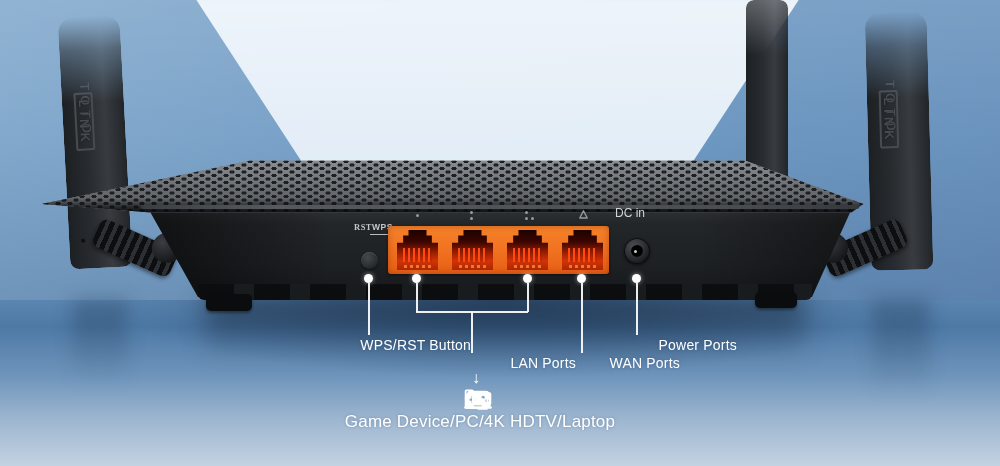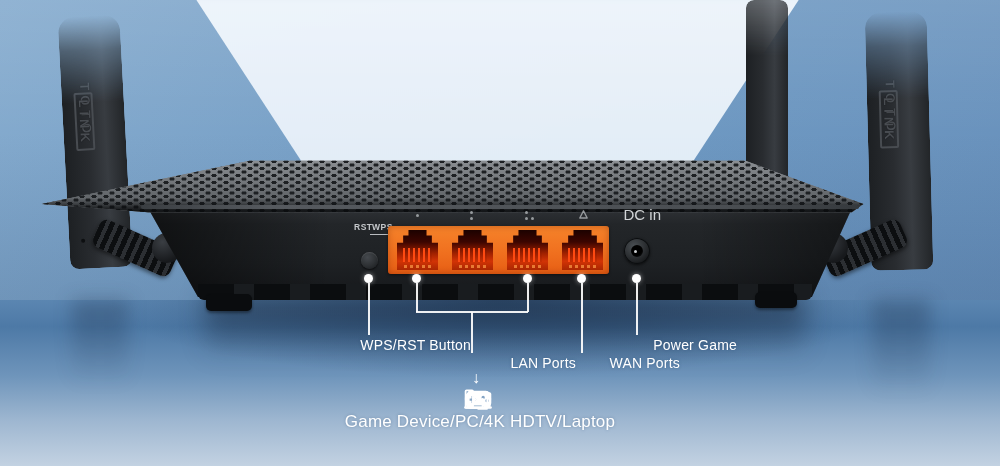--- a/index.html
+++ b/index.html
@@ -77,37 +77,37 @@
           linear-gradient(180deg,#8d9195 0%,#6a6e72 55%,#55595d 100%);
         background-size:100% 100%,12px 7px,12px 7px,100% 100%;
         background-position:0 0,0 0,6px 3.5px,0 0;}
   .top-bevel{left:141px;top:205px;width:718px;height:4px;border-radius:2px;
         background:linear-gradient(90deg,#3a3e42,#565a5f 18%,#4a4e52 82%,#35393d);}
 
   
   .wps-block{left:354px;top:222px;width:32px;text-align:center;color:#c3c6c9;
         font-size:8.5px;font-weight:700;letter-spacing:.5px;line-height:11px;}
   .wps-top{position:static;display:inline-block;border-bottom:1px solid #b9bcbf;padding:0 2px 1px 2px;}
-  .wps-bottom{position:static;display:block;}
+  .wps-bottom{position:static;display:block;font-family:Liberation Serif, serif;}
   .wps-button{left:361px;top:252px;width:17px;height:17px;border-radius:50%;
         background:radial-gradient(circle at 38% 32%,#45494e,#2d3033 55%,#1b1d20 90%);
         box-shadow:0 1px 2px rgba(0,0,0,.7),inset 0 1px 1px rgba(255,255,255,.12);}
   .port-block{left:388px;top:226px;width:221px;height:48px;border-radius:3px;
         background:linear-gradient(180deg,#f6832a 0%,#f0701f 55%,#e75e14 100%);
         box-shadow:inset 0 0 7px rgba(90,20,0,.35),0 1px 3px rgba(0,0,0,.5);}
   .jack{top:4px;width:41px;height:40px;
         clip-path:polygon(0 32%,15% 32%,15% 14%,28% 14%,28% 0,72% 0,72% 14%,85% 14%,85% 32%,100% 32%,100% 100%,0 100%);
         background:linear-gradient(180deg,#1c0200 0%,#3c0500 30%,#9e2000 58%,#d23305 78%,#aa2702 100%);}
   .jack::before{content:"";position:absolute;left:15%;right:15%;top:46%;height:34%;
         background:repeating-linear-gradient(90deg,#ff4a12 0 2px,rgba(120,20,0,.15) 2px 5px);}
   .jack::after{content:"";position:absolute;left:18%;right:18%;bottom:4%;height:9%;
         background:repeating-linear-gradient(90deg,#e87a33 0 3px,transparent 3px 6px);}
   .j1{left:9px;} .j2{left:64px;} .j3{left:119px;} .j4{left:174px;}
   .pdot{width:3px;height:3px;border-radius:50%;background:#969a9d;}
-  .dc-label{left:615px;top:206px;width:46px;text-align:right;color:#d2d5d7;font-size:15px;}
+  .dc-label{left:615px;top:206px;width:46px;text-align:left;color:#d2d5d7;font-size:12px;}
   .dc-jack{left:624px;top:238px;width:26px;height:26px;border-radius:50%;
         background:radial-gradient(circle at 38% 32%,#4a4f53,#2b2e31 48%,#141618 80%);
         box-shadow:0 1px 3px rgba(0,0,0,.65),inset 0 0 0 1px #0b0d0f;}
   .dc-hole{left:631px;top:245px;width:12px;height:12px;border-radius:50%;
         background:radial-gradient(circle at 42% 40%,#000 55%,#1a1c1e);}
   .dc-pin{left:634px;top:250px;width:3px;height:3px;border-radius:50%;background:#c9ccce;}
 
   
   .cdot{width:9px;height:9px;border-radius:50%;background:#fff;
         box-shadow:0 0 5px rgba(255,255,255,.55);}
@@ -202,21 +202,21 @@
   <div class="cline" style="left:416px;top:283px;width:1.5px;height:29px;"></div>
   <div class="cline" style="left:527px;top:283px;width:1.5px;height:29px;"></div>
   <div class="cline" style="left:416px;top:311px;width:112px;height:1.5px;"></div>
   <div class="cline" style="left:471px;top:312px;width:1.5px;height:41px;"></div>
   <div class="cline" style="left:581px;top:283px;width:1.5px;height:70px;"></div>
   <div class="cline" style="left:636px;top:283px;width:1.5px;height:52px;"></div>
 
   <div class="clabel" style="left:271px;top:337px;width:200px;">WPS/RST Button</div>
   <div class="clabel" style="left:376px;top:355px;width:200px;">LAN Ports</div>
   <div class="clabel" style="left:480px;top:355px;width:200px;">WAN Ports</div>
-  <div class="clabel" style="left:537px;top:337px;width:200px;">Power Game</div>
+  <div class="clabel" style="left:537px;top:337px;width:200px;">Power Ports</div>
 
   <div class="arrow" style="left:460px;top:369px;width:32px;">↓</div>
 
   <div class="icon-row">
     <svg width="28" height="18" viewBox="0 0 32 20">
       <path fill="#fff" fill-rule="evenodd" d="M8 1h16c4 0 7 3.2 7 7.5 0 6-2.4 10.5-5.4 10.5-2 0-3.1-1.5-4.6-3.1H11c-1.5 1.6-2.6 3.1-4.6 3.1C3.4 19 1 14.5 1 8.5 1 4.2 4 1 8 1z M8.7 5.4h2.6v2.9h2.9v2.6h-2.9v2.9H8.7v-2.9H5.8V8.3h2.9z M21.9 5.1a1.9 1.9 0 1 1 0 3.8 1.9 1.9 0 0 1 0-3.8z M26.3 8.9a1.9 1.9 0 1 1 0 3.8 1.9 1.9 0 0 1 0-3.8z"></path>
     </svg>
     <svg width="28" height="22" viewBox="0 0 30 24">
       <g fill="none" stroke="#fff" stroke-width="2">
         <rect x="1.5" y="1.5" width="8" height="19" rx="1"></rect>

